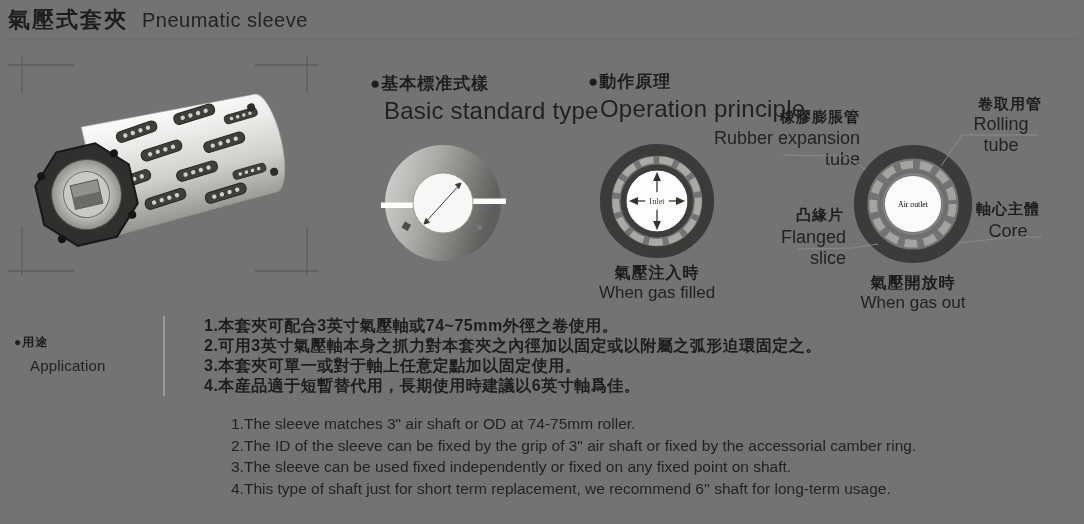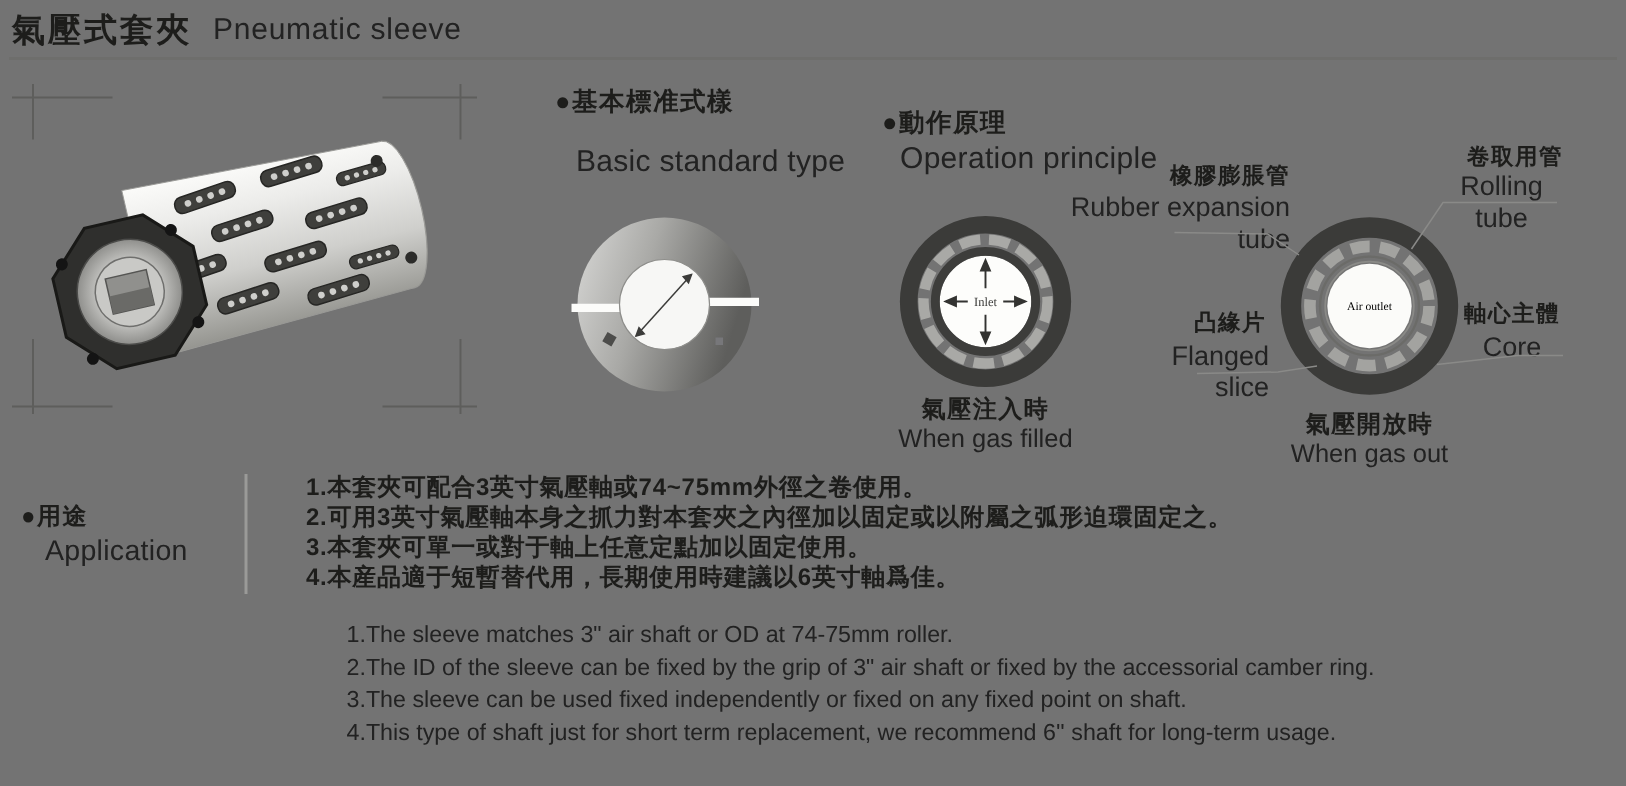--- a/index.html
+++ b/index.html
@@ -5,27 +5,27 @@
   html,body{margin:0;padding:0;background:#ffffff;}
   .page{position:relative;width:1084px;height:524px;background:#737373;overflow:hidden;
         font-family:"Liberation Sans", sans-serif;color:#1d1d1b;}
   .abs{position:absolute;}
   
   .title-zh{left:8px;top:5px;font-size:22px;font-weight:700;letter-spacing:2px;}
   .title-en{left:142px;top:9px;font-size:20px;letter-spacing:0.5px;color:#222;}
   .title-rule{left:6px;top:38px;width:1072px;height:2px;background:#6e6e6c;}
   
   .sec-zh{font-size:17px;font-weight:700;letter-spacing:1px;}
-  .sec-en{font-size:20px;color:#222;letter-spacing:0.2px;}
-  .basic-zh{left:370px;top:56px;}
+  .sec-en{font-size:24px;color:#222;letter-spacing:0.2px;}
+  .basic-zh{left:370px;top:72px;}
   .basic-en{left:384px;top:97px;}
   .op-zh{left:588px;top:70px;}
   .op-en{left:600px;top:95px;}
-  .app-zh{left:14px;top:334px;font-size:16px;}
-  .app-en{left:30px;top:357px;font-size:19px;}
+  .app-zh{left:14px;top:334px;font-size:12px;}
+  .app-en{left:30px;top:357px;font-size:15px;}
   .app-divider{left:163px;top:316px;width:2px;height:80px;background:#9a9a98;}
   
   .cap{width:170px;text-align:center;}
   .cap-zh{font-size:16px;font-weight:700;letter-spacing:1px;}
   .cap-en{font-size:17px;color:#222;}
   
   .lbl-zh{font-size:15px;font-weight:700;letter-spacing:1px;}
   .lbl-en{font-size:18px;color:#222;}
   .ra{text-align:right;} .ca{text-align:center;}
   

